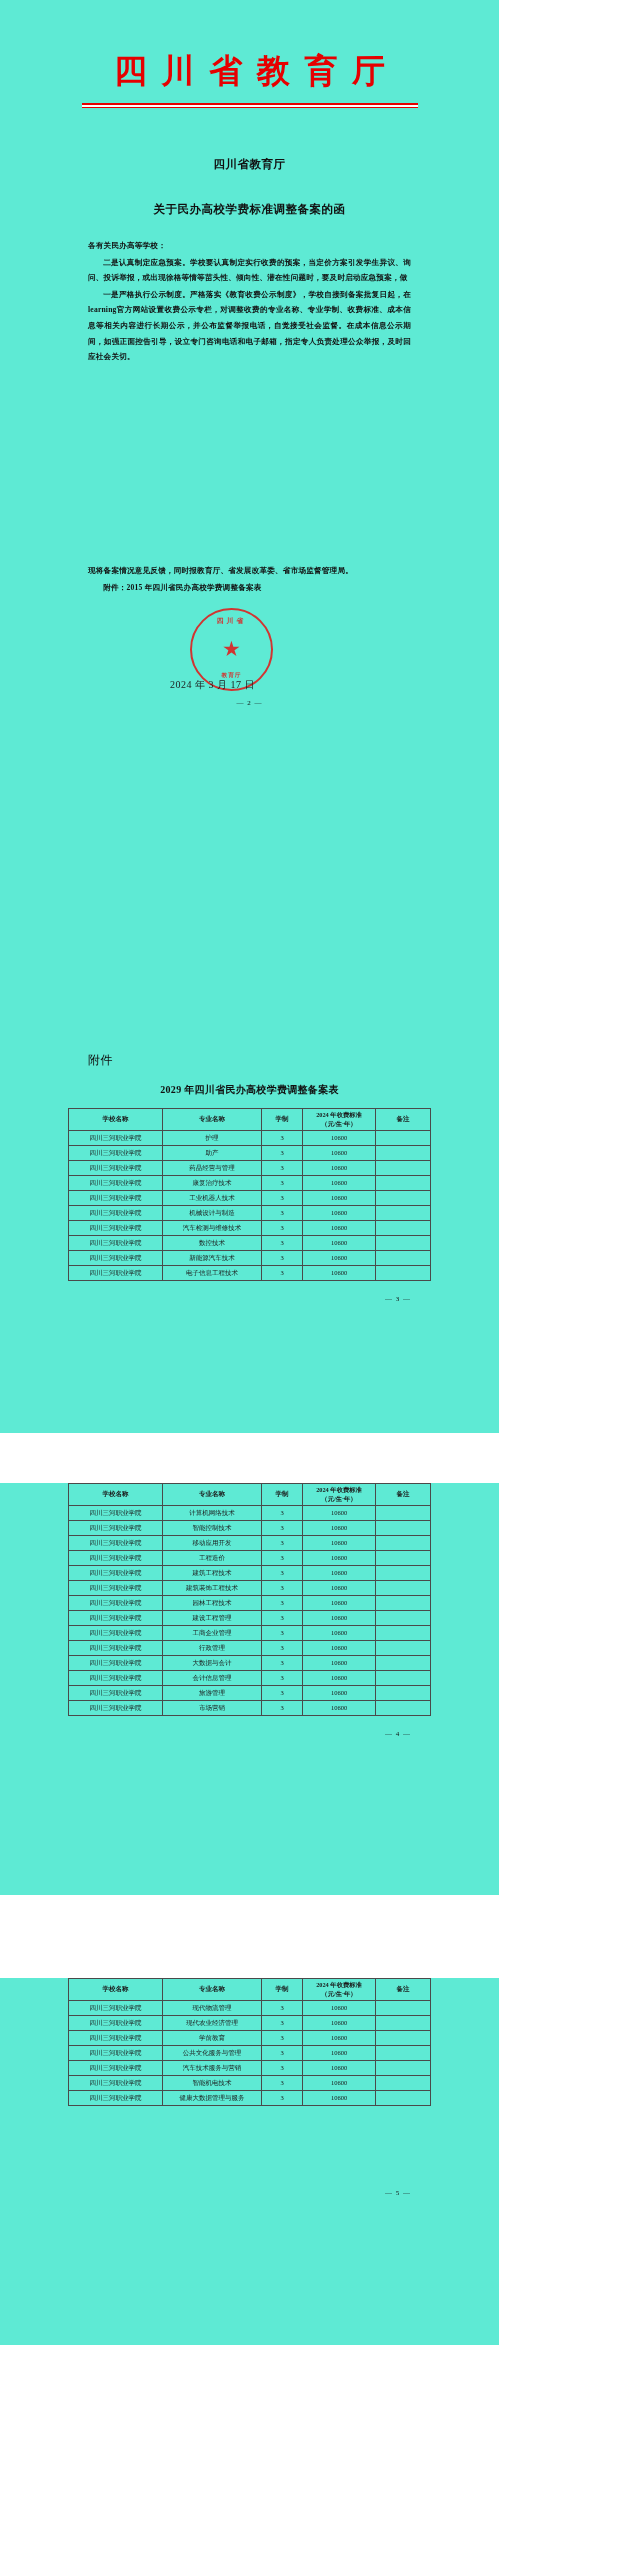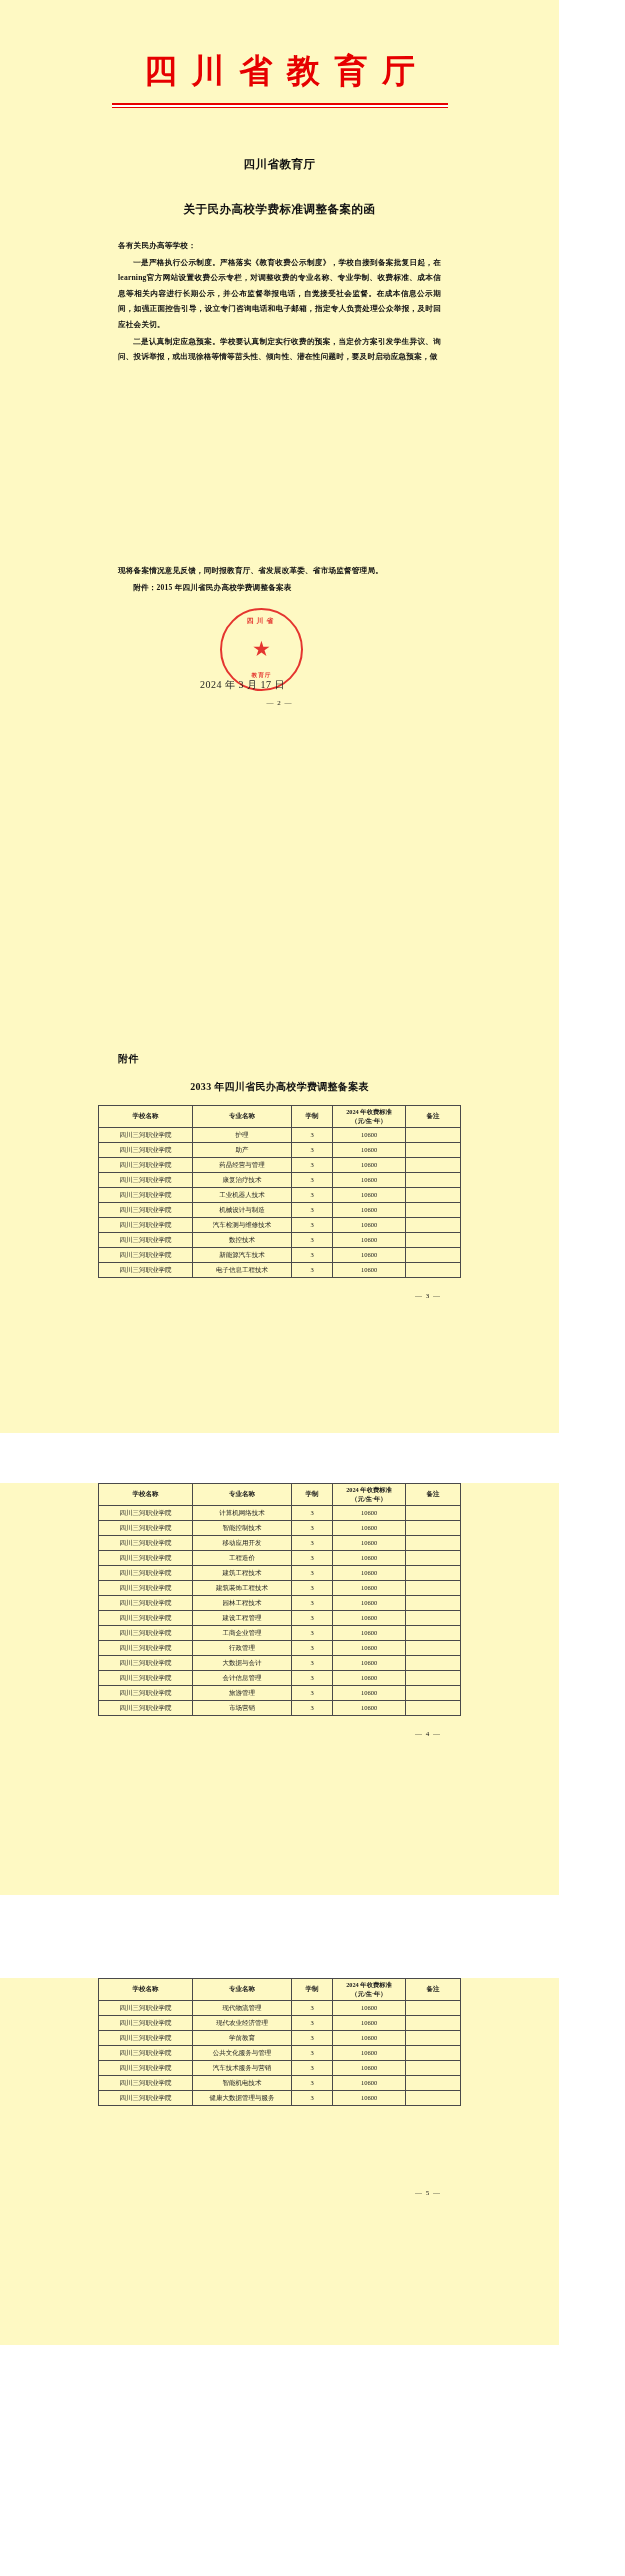--- a/index.html
+++ b/index.html
@@ -4,22 +4,22 @@
 <style>
   html,body{margin:0;padding:0;background:#ffffff;}
   body{
     width:625px;
     font-family:"Liberation Serif","DejaVu Serif",serif;
     color:#111;
     -webkit-font-smoothing:antialiased;
   }
   .page{
     position:relative;
-    width:559px;
-    background:#fef9c3;
+    width:499px;
+    background:#5eead4;
     box-sizing:border-box;
   }
   
   #page1{height:500px;}
   .letterhead{
     padding-top:55px;
     text-align:center;
   }
   .lh-title{
     color:#e60000;
@@ -116,21 +116,21 @@
   .pn-right{
     width:323px;margin:0 auto;
     text-align:right;
     font-size:7px;letter-spacing:1px;
   }
 
   
   .attach-page{padding-top:0;}
   .attach-label{
     width:323px;margin:0 auto;
-    font-size:10px;font-weight:700;
+    font-size:12px;font-weight:400;
     padding-top:31px;
     letter-spacing:0.5px;
   }
   .table-title{
     text-align:center;
     font-weight:700;
     font-size:10px;
     margin-top:13.5px;
     letter-spacing:0.3px;
   }
@@ -172,22 +172,22 @@
     </div>
   </div>
 
   <div class="doc-title">
     <span class="l1">四川省教育厅</span>
     <span class="l2">关于民办高校学费标准调整备案的函</span>
   </div>
 
   <div class="body-wrap">
     <p class="para">各有关民办高等学校：</p>
+    <p class="para indent">二是认真制定应急预案。学校要认真制定实行收费的预案，当定价方案引发学生异议、询问、投诉举报，或出现徐格等情等苗头性、倾向性、潜在性问题时，要及时启动应急预案，做</p>
     <p class="para indent">一是严格执行公示制度。严格落实《教育收费公示制度》，学校自接到备案批复日起，在learning官方网站设置收费公示专栏，对调整收费的专业名称、专业学制、收费标准、成本信息等相关内容进行长期公示，并公布监督举报电话，自觉接受社会监督。在成本信息公示期间，如强正面控告引导，设立专门咨询电话和电子邮箱，指定专人负责处理公众举报，及时回应社会关切。</p>
-    <p class="para indent">二是认真制定应急预案。学校要认真制定实行收费的预案，当定价方案引发学生异议、询问、投诉举报，或出现徐格等情等苗头性、倾向性、潜在性问题时，要及时启动应急预案，做</p>
   </div>
 </div>
 
 <div class="page" id="page2">
   <div class="body-wrap">
     <p class="para">现将备案情况意见反馈，同时报教育厅、省发展改革委、省市场监督管理局。</p>
     <p class="para attach-line">附件：2015 年四川省民办高校学费调整备案表</p>
   </div>
 
   <div class="seal-zone">
@@ -197,21 +197,21 @@
       <span class="seal-bottom">教育厅</span>
     </div>
     <div class="seal-date">2024 年 3 月 17 日</div>
   </div>
 
   <div class="page-num">— 2 —</div>
 </div>
 
 <div class="page attach-page" id="page3" style="height:412px;">
   <div class="attach-label">附件</div>
-  <div class="table-title">2033 年四川省民办高校学费调整备案表</div>
+  <div class="table-title">2029 年四川省民办高校学费调整备案表</div>
   <table class="fee">
     <colgroup>
         <col class="c-school">
         <col class="c-major">
         <col class="c-years">
         <col class="c-fee">
         <col class="c-note">
       </colgroup>
     <thead>
       <tr>

